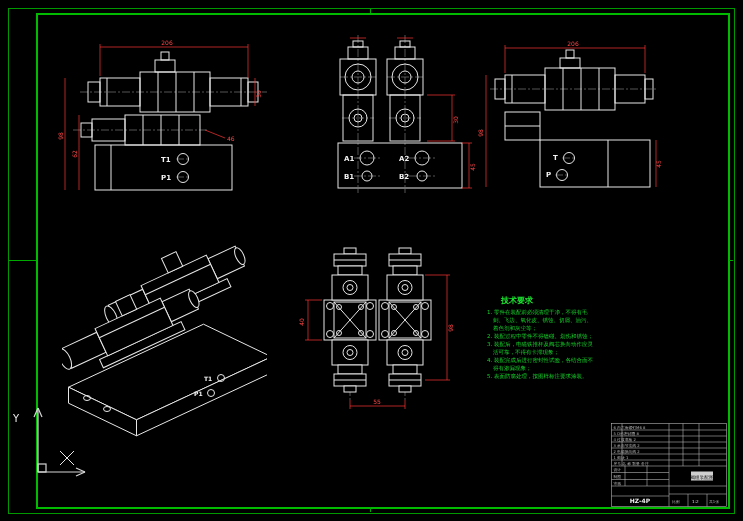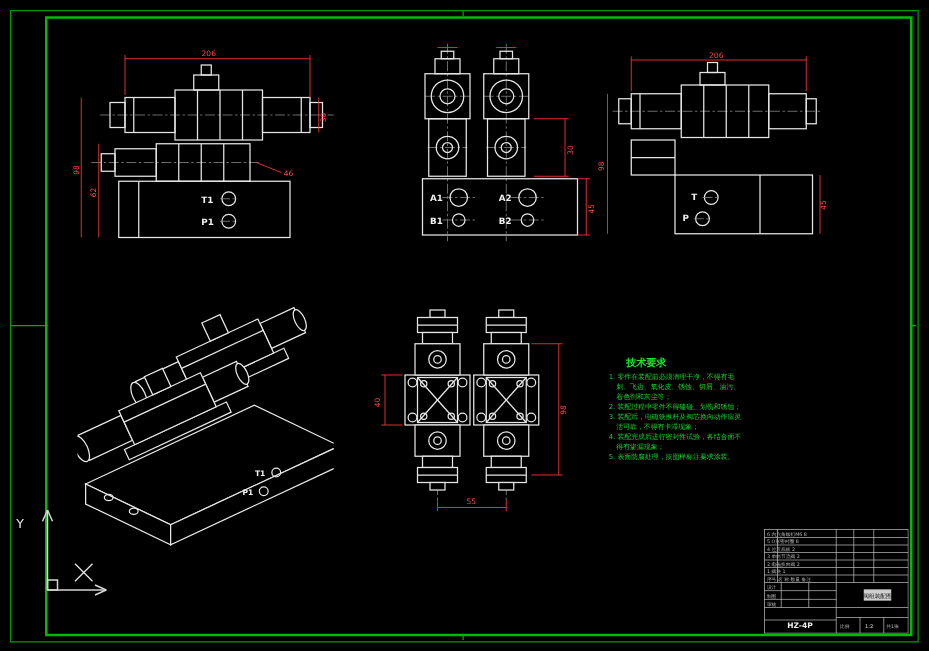--- a/index.html
+++ b/index.html
@@ -12,21 +12,21 @@
   text{font-family:"DejaVu Sans","Liberation Sans",sans-serif;}
   .w{stroke:#e6e6e6;fill:none;stroke-width:1;}
   .wf{stroke:#e6e6e6;fill:#000;stroke-width:1;}
   .cl{stroke:#8f8f8f;stroke-width:.6;stroke-dasharray:8 2 2 2;fill:none;}
   .r line{stroke:#ff3434;stroke-width:.7;}
   .rt{fill:#ff4747;font-size:6px;stroke:none;font-weight:normal;}
   .lbl{fill:#f2f2f2;font-size:7px;font-weight:bold;stroke:none;}
   .tb{stroke:#c4c4c4;stroke-width:.55;fill:none;}
   .tbt{fill:#b5b5b5;font-size:3.8px;stroke:none;}
   .tech{position:absolute;left:487px;top:281px;width:106px;}
-  .tech-title{font-size:8px;font-weight:bold;margin:4px 0 2px 14px;color:#1ae92f;}
+  .tech-title{font-size:8px;font-weight:bold;margin:14px 0 2px 14px;color:#1ae92f;}
   .tech-item{font-size:5.5px;line-height:8px;color:#15d42a;text-indent:-6px;padding-left:6px;}
 </style>
 </head>
 <body>
 
 <div class="canvas">
 
   <div class="frame-outer"></div>
   <div class="frame-inner"></div>
   <div class="tick" style="left:370px;top:9px;width:1px;height:4px;"></div>

